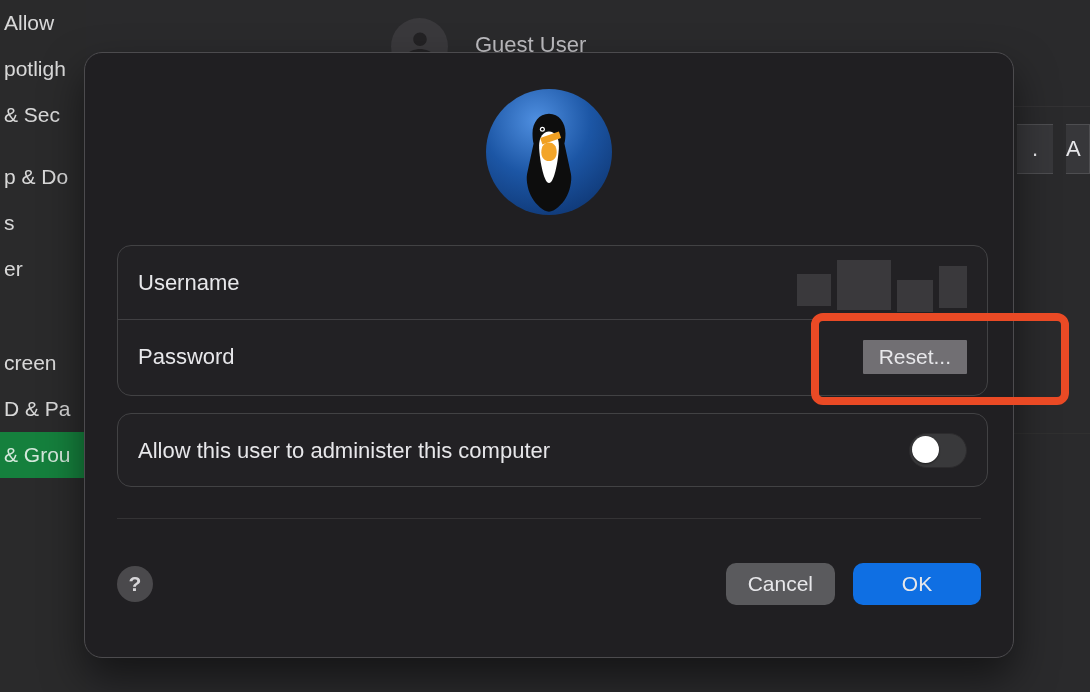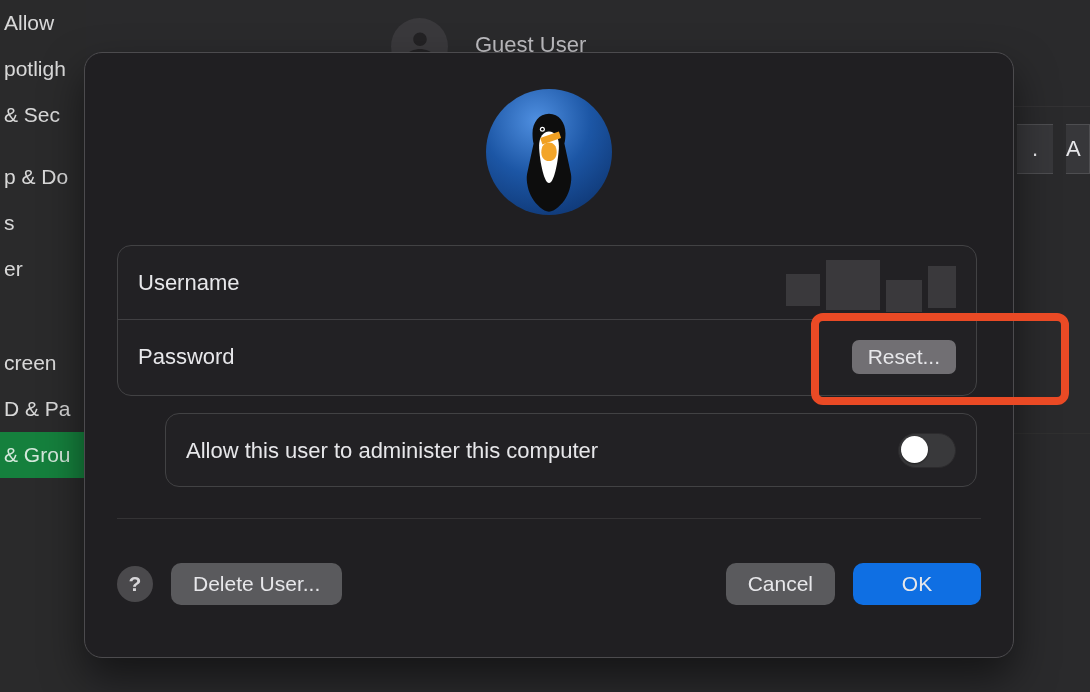--- a/index.html
+++ b/index.html
@@ -51,38 +51,38 @@
   .sheet{position:absolute;left:84px;top:52px;width:928px;height:604px;
     background:var(--bg-sheet);border:1px solid #4c4b4e;border-radius:18px;
     box-shadow:0 20px 40px rgba(0,0,0,.5);}
   
   .avatar{position:absolute;left:50%;top:36px;transform:translateX(-50%);
     width:126px;height:126px;border-radius:50%;overflow:hidden;
     background:radial-gradient(circle at 40% 25%,#4f8fe0 0%,#1c56a5 45%,#0a2c63 100%);
     display:flex;align-items:flex-end;justify-content:center;}
   .avatar svg{width:92px;height:110px;}
   
-  .card{position:absolute;left:32px;right:36px;border:1px solid var(--card-border);
+  .card{position:absolute;left:32px;right:25px;border:1px solid var(--card-border);
     border-radius:14px;background:rgba(255,255,255,0.01);}
   .card1{top:192px;height:149px;}
-  .card2{top:360px;height:72px;margin-left:48px;}
+  .card2{top:360px;height:72px;}
   .card-row{display:flex;align-items:center;justify-content:space-between;
     padding:0 20px;height:73px;}
   .card-row + .card-row{border-top:1px solid var(--divider);gap:20px;}
   .card-row .label{font-size:22px;color:var(--text);}
   .redacted{display:flex;align-items:flex-end;gap:6px;}
   .redacted span{background:#3a393c;}
   .redacted .b1{width:34px;height:32px;}
   .redacted .b2{width:54px;height:50px;margin-bottom:-4px;}
   .redacted .b3{width:36px;height:32px;margin-bottom:-6px;}
   .redacted .b4{width:28px;height:42px;margin-bottom:-2px;}
   
   .highlight{position:absolute;left:726px;top:260px;width:242px;height:76px;
     border:8px solid var(--highlight);border-radius:12px;z-index:2;pointer-events:none;}
-  .reset-btn{padding:5px 16px;border-radius:7px;background:var(--bg-btn-light);
+  .reset-btn{padding:5px 16px;border-radius:1px;background:var(--bg-btn-light);
     color:var(--text);font-size:21px;border:none;cursor:pointer;}
   
   .toggle{width:56px;height:33px;border-radius:20px;background:var(--track);
     position:relative;border:1px solid #2c2b2d;}
   .toggle .knob{position:absolute;left:2px;top:2px;width:27px;height:27px;
     border-radius:50%;background:var(--knob);box-shadow:0 1px 2px rgba(0,0,0,.5);}
   .sheet-divider{position:absolute;left:32px;right:32px;top:465px;height:1px;
     background:#343335;}
   
   .footer{position:absolute;left:32px;right:32px;top:510px;display:flex;
@@ -168,19 +168,18 @@
       <div class="toggle">
         <div class="knob"></div>
       </div>
     </div>
   </div>
 
   <div class="sheet-divider"></div>
 
   <div class="footer">
     <div class="help">?</div>
-    <button class="btn secondary">Delete User...</button>
     <div class="spacer"></div>
     <button class="btn secondary">Cancel</button>
     <button class="btn primary">OK</button>
   </div>
 
 </div>
 
 </body></html>

